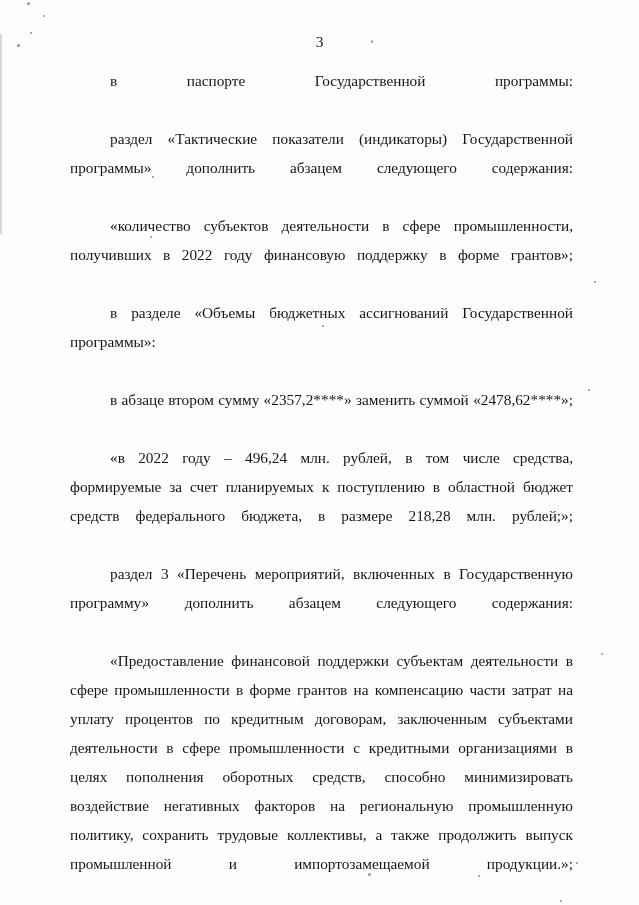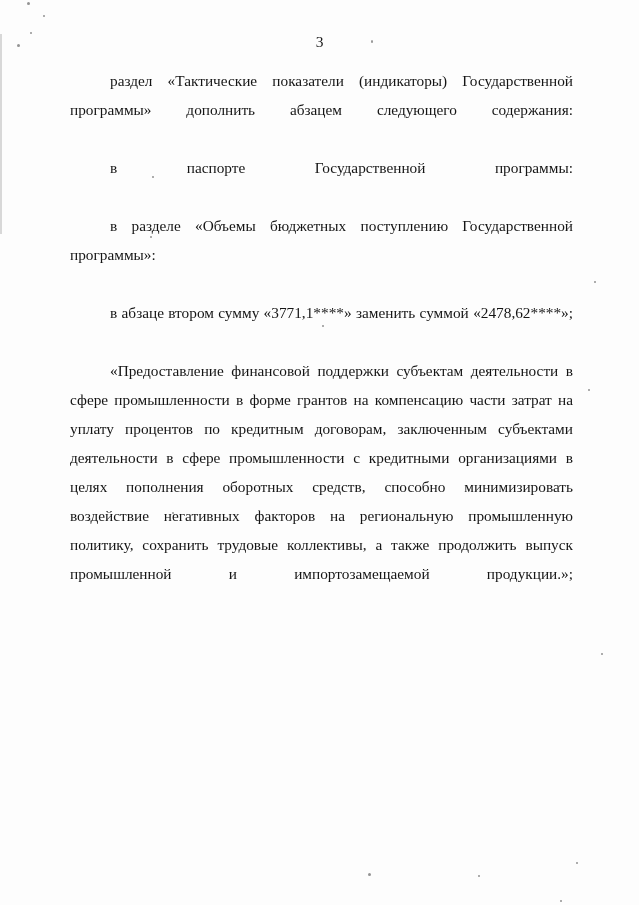--- a/index.html
+++ b/index.html
@@ -87,21 +87,24 @@
   <div class="speck" style="left:588px; top:389px; width:2px; height:2px;"></div>
   <div class="speck" style="left:601px; top:653px; width:2px; height:2px;"></div>
   <div class="speck" style="left:368px; top:873px; width:3px; height:3px;"></div>
   <div class="speck" style="left:478px; top:875px; width:2px; height:2px;"></div>
   <div class="speck" style="left:576px; top:862px; width:2px; height:2px;"></div>
   <div class="speck" style="left:560px; top:900px; width:2px; height:2px;"></div>
 
   <div class="page-number">3</div>
 
   <div class="body-text">
+    <p class="para">в паспорте Государственной программы:</p>
     <p class="para">раздел «Тактические показатели (индикаторы) Государственной программы» дополнить абзацем следующего содержания:</p>
-    <p class="para">в паспорте Государственной программы:</p>
-    <p class="para">в разделе «Объемы бюджетных поступлению Государственной программы»:</p>
-    <p class="para">в абзаце втором сумму «3771,1****» заменить суммой «2478,62****»;</p>
+    <p class="para">«количество субъектов деятельности в сфере промышленности, получивших в 2022 году финансовую поддержку в форме грантов»;</p>
+    <p class="para">в разделе «Объемы бюджетных ассигнований Государственной программы»:</p>
+    <p class="para">в абзаце втором сумму «2357,2****» заменить суммой «2478,62****»;</p>
+    <p class="para">«в 2022 году – 496,24 млн. рублей, в том числе средства, формируемые за счет планируемых к поступлению в областной бюджет средств федерального бюджета, в размере 218,28 млн. рублей;»;</p>
+    <p class="para">раздел 3 «Перечень мероприятий, включенных в Государственную программу» дополнить абзацем следующего содержания:</p>
     <p class="para">«Предоставление финансовой поддержки субъектам деятельности в сфере промышленности в форме грантов на компенсацию части затрат на уплату процентов по кредитным договорам, заключенным субъектами деятельности в сфере промышленности с кредитными организациями в целях пополнения оборотных средств, способно минимизировать воздействие негативных факторов на региональную промышленную политику, сохранить трудовые коллективы, а также продолжить выпуск промышленной и импортозамещаемой продукции.»;</p>
 
   </div>
 
 </div>
 
 </body></html>

